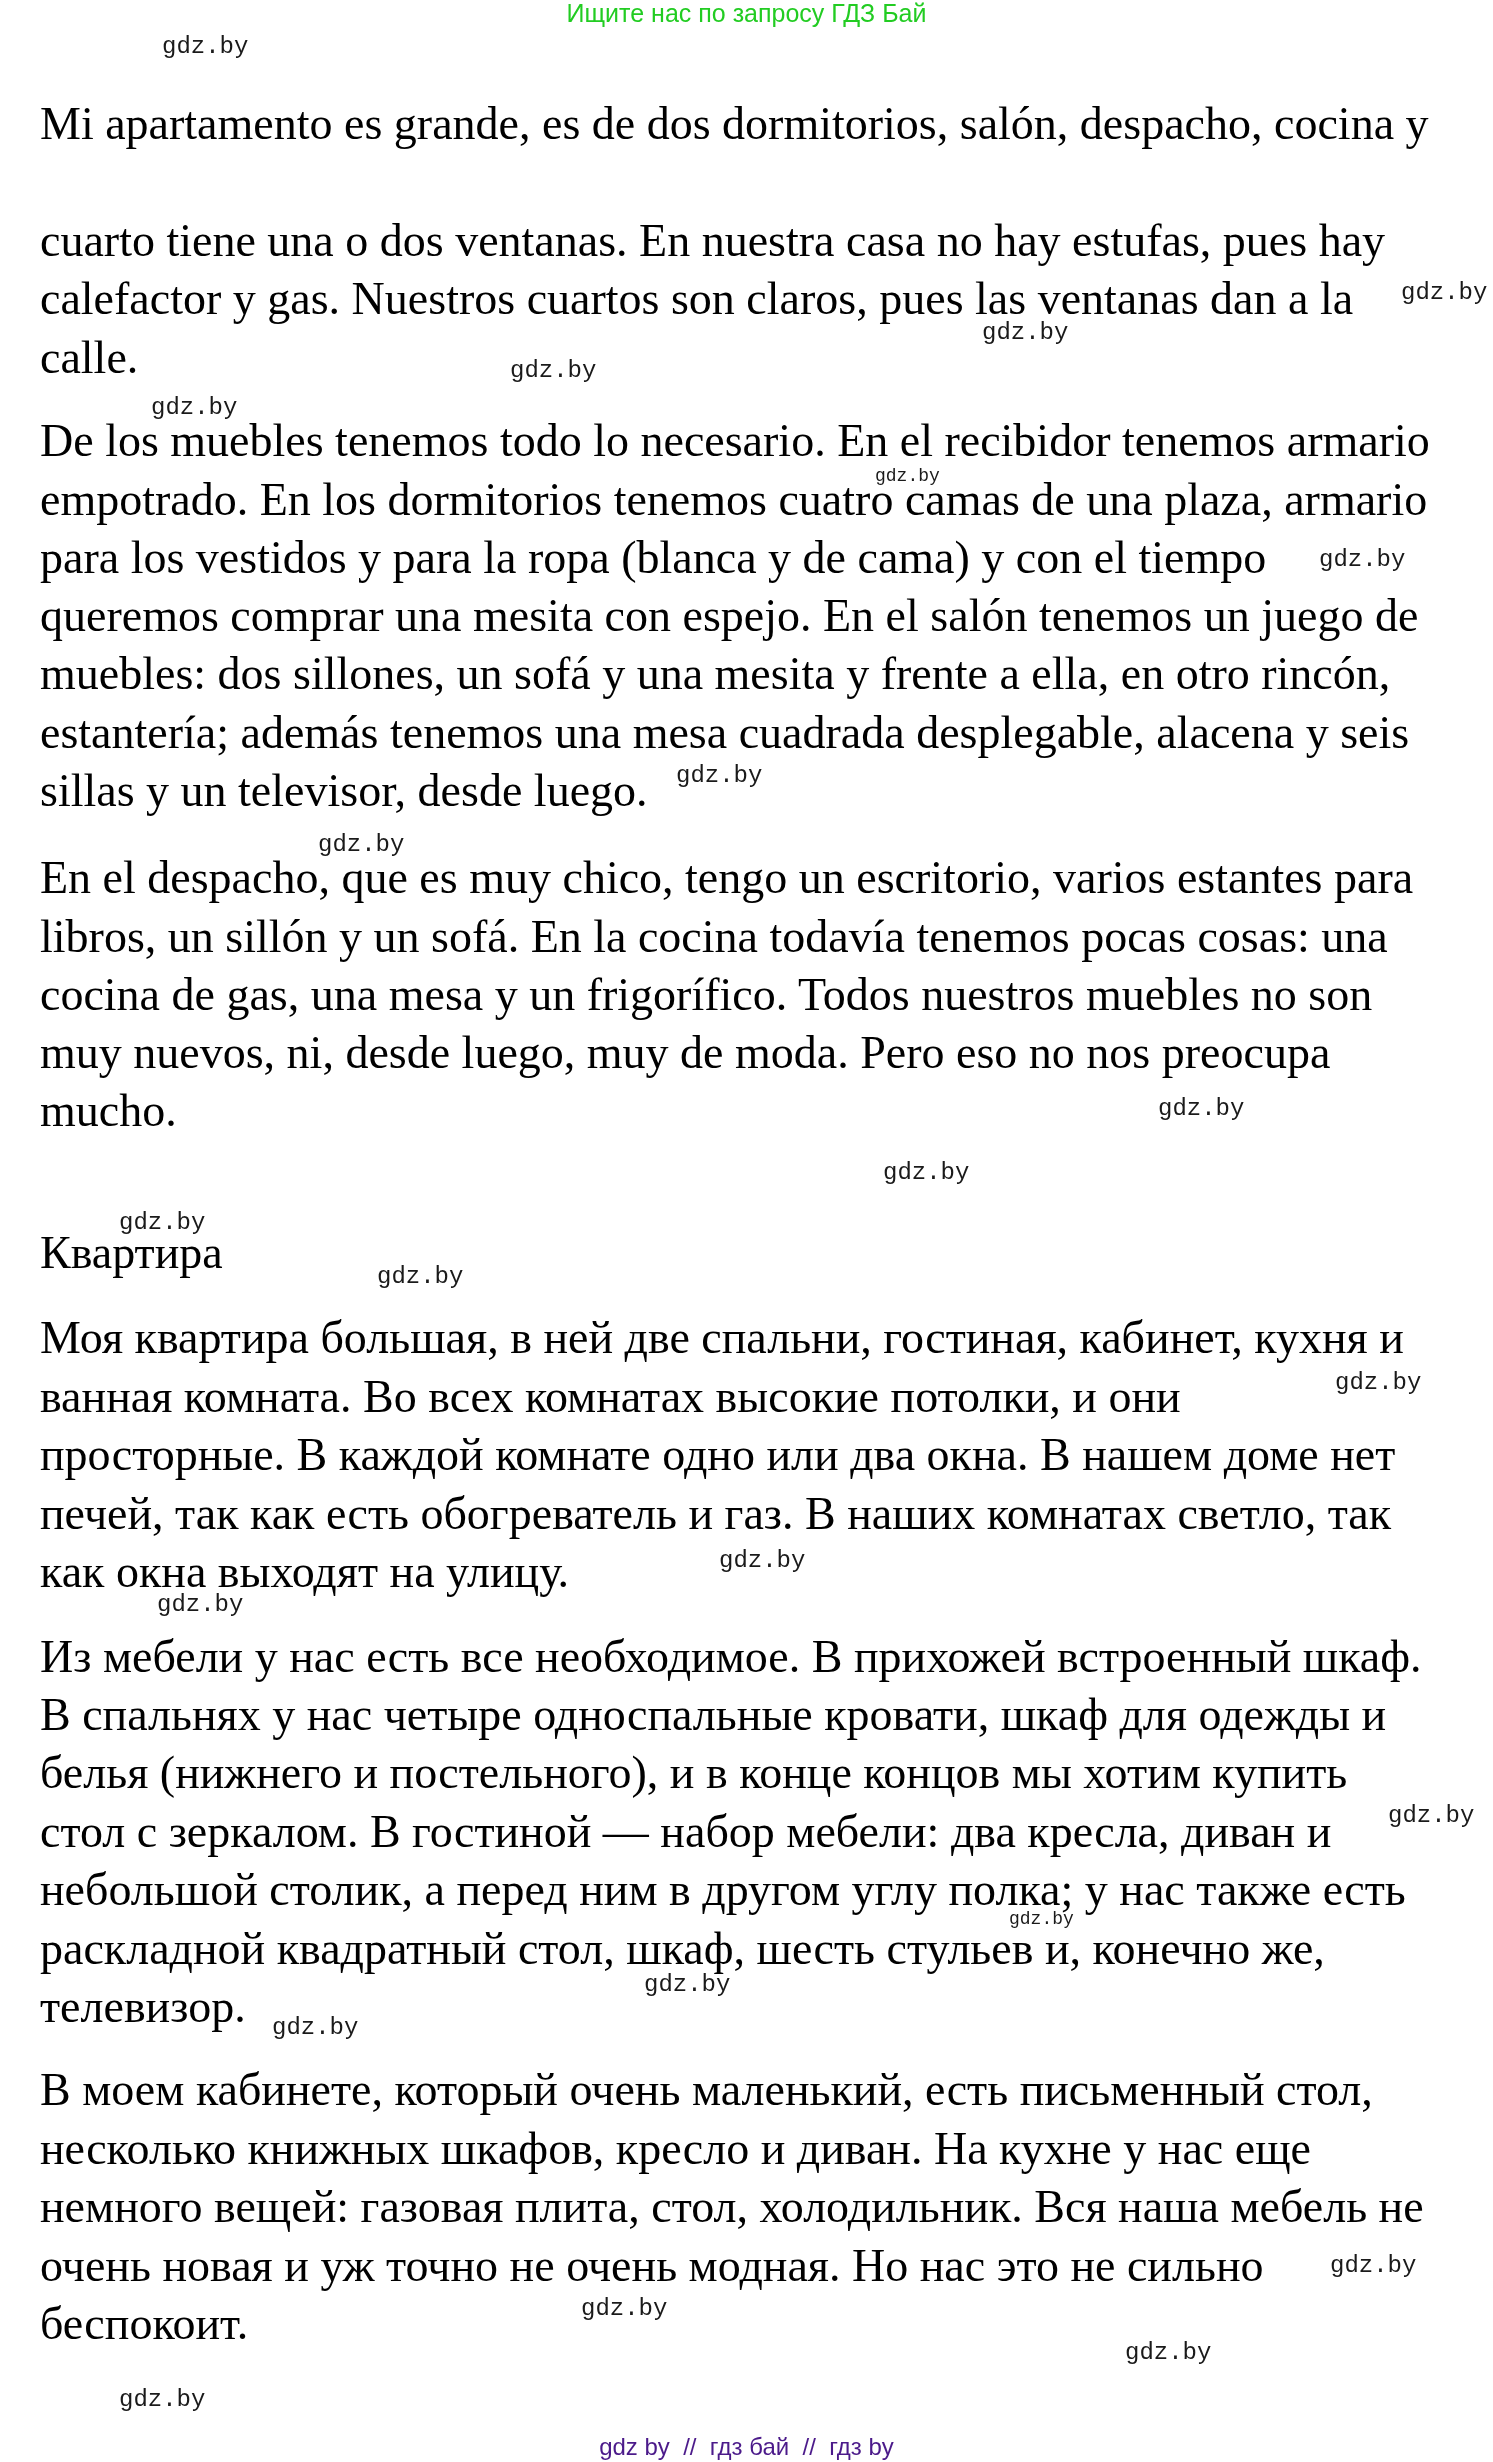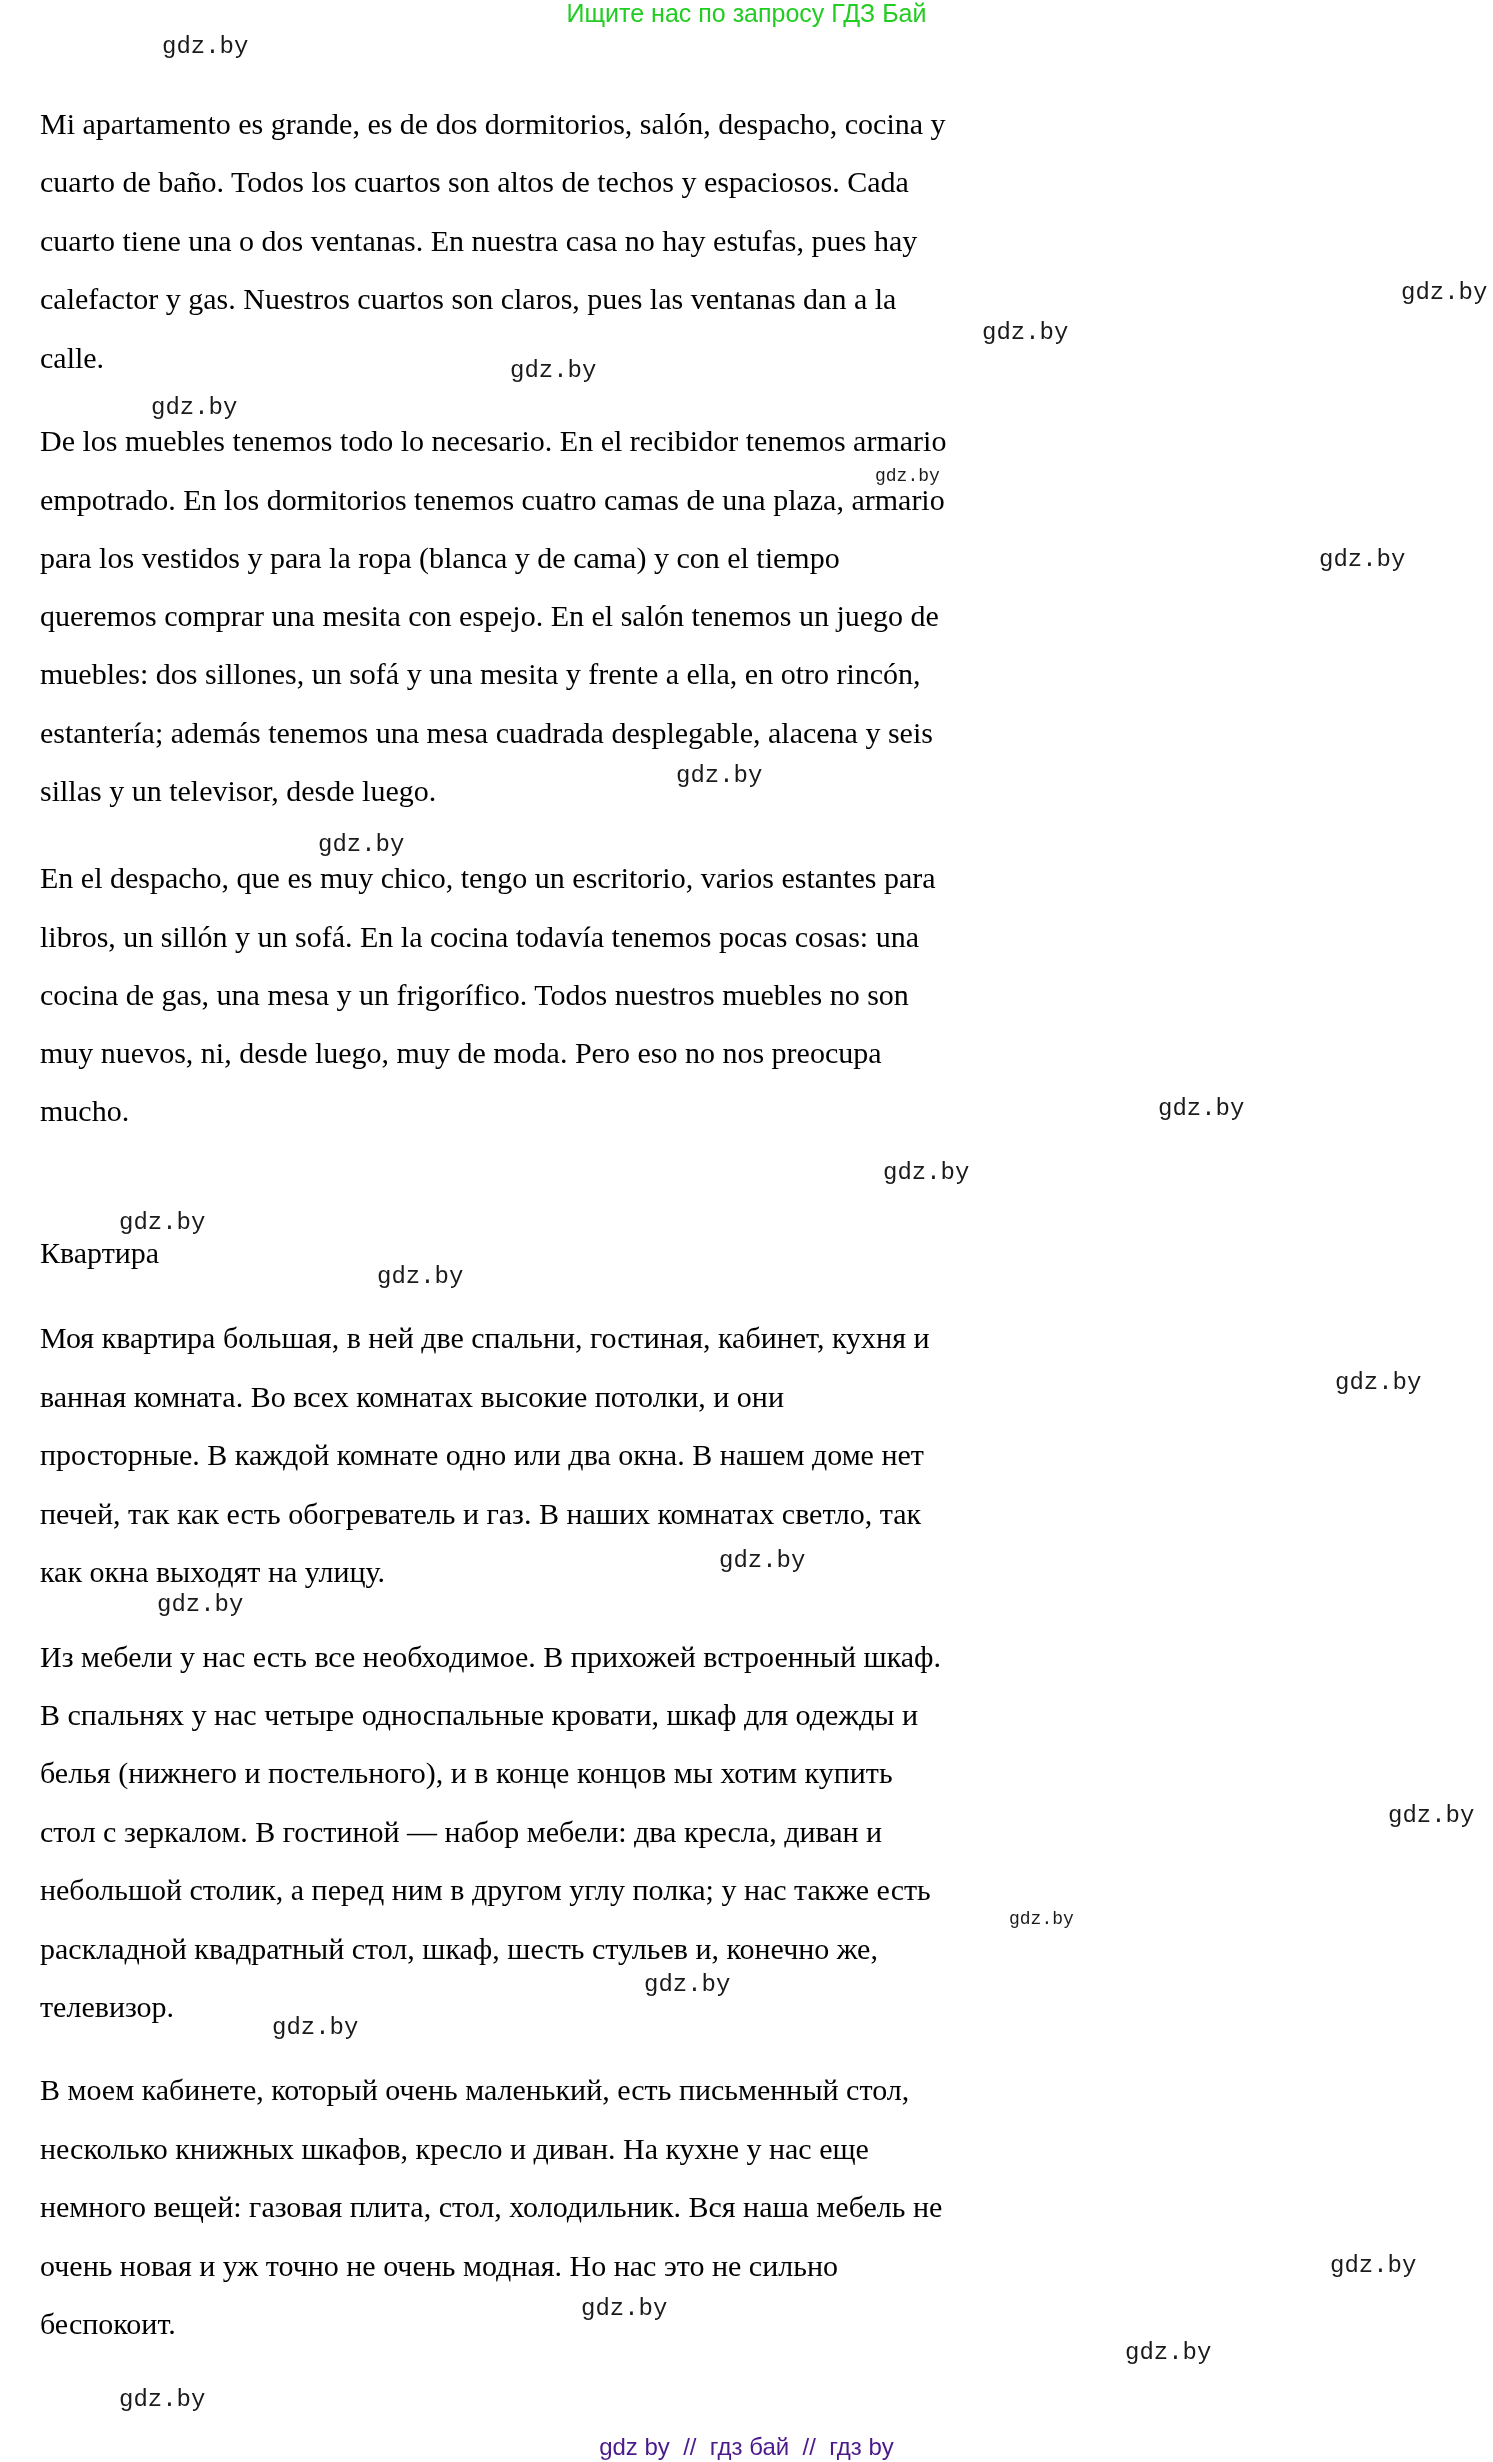--- a/index.html
+++ b/index.html
@@ -10,39 +10,38 @@
     text-align: center; font-family: "Liberation Sans", sans-serif;
     font-size: 25px; line-height: 26px; color: #22cc22; white-space: nowrap;
   }
   .footer {
     position: absolute; left: 0; top: 2433px; width: 1493px; height: 29px;
     text-align: center; font-family: "Liberation Sans", sans-serif;
     font-size: 24px; line-height: 27.4px; color: #4b1a8a; white-space: pre;
   }
   .line {
     position: absolute; left: 40px; white-space: nowrap;
-    font-family: "Liberation Serif", serif; font-size: 30px; line-height: 46px;
+    font-family: "Liberation Serif", serif; font-size: 46px; line-height: 46px;
     color: #000;
   }
   .wm {
     position: absolute; white-space: nowrap;
     font-family: Liberation Mono, monospace; font-size: 24px; line-height: 24px;
     color: #1a1a1a;
   }
   .wm.small { font-size: 18px; line-height: 18px; }
 </style>
 </head>
 <body>
 
 <div class="page">
 
   <div class="header">Ищите нас по запросу ГДЗ Бай</div>
 
   <div class="line" style="top:101px">Mi apartamento es grande, es de dos dormitorios, salón, despacho, cocina y</div>
-  <div class="line" style="top:159px">cuarto de baño. Todos los cuartos son altos de techos y espaciosos. Cada</div>
   <div class="line" style="top:218px">cuarto tiene una o dos ventanas. En nuestra casa no hay estufas, pues hay</div>
   <div class="line" style="top:276px">calefactor y gas. Nuestros cuartos son claros, pues las ventanas dan a la</div>
   <div class="line" style="top:335px">calle.</div>
 
   <div class="line" style="top:418px">De los muebles tenemos todo lo necesario. En el recibidor tenemos armario</div>
   <div class="line" style="top:477px">empotrado. En los dormitorios tenemos cuatro camas de una plaza, armario</div>
   <div class="line" style="top:535px">para los vestidos y para la ropa (blanca y de cama) y con el tiempo</div>
   <div class="line" style="top:593px">queremos comprar una mesita con espejo. En el salón tenemos un juego de</div>
   <div class="line" style="top:651px">muebles: dos sillones, un sofá y una mesita y frente a ella, en otro rincón,</div>
   <div class="line" style="top:710px">estantería; además tenemos una mesa cuadrada desplegable, alacena y seis</div>

